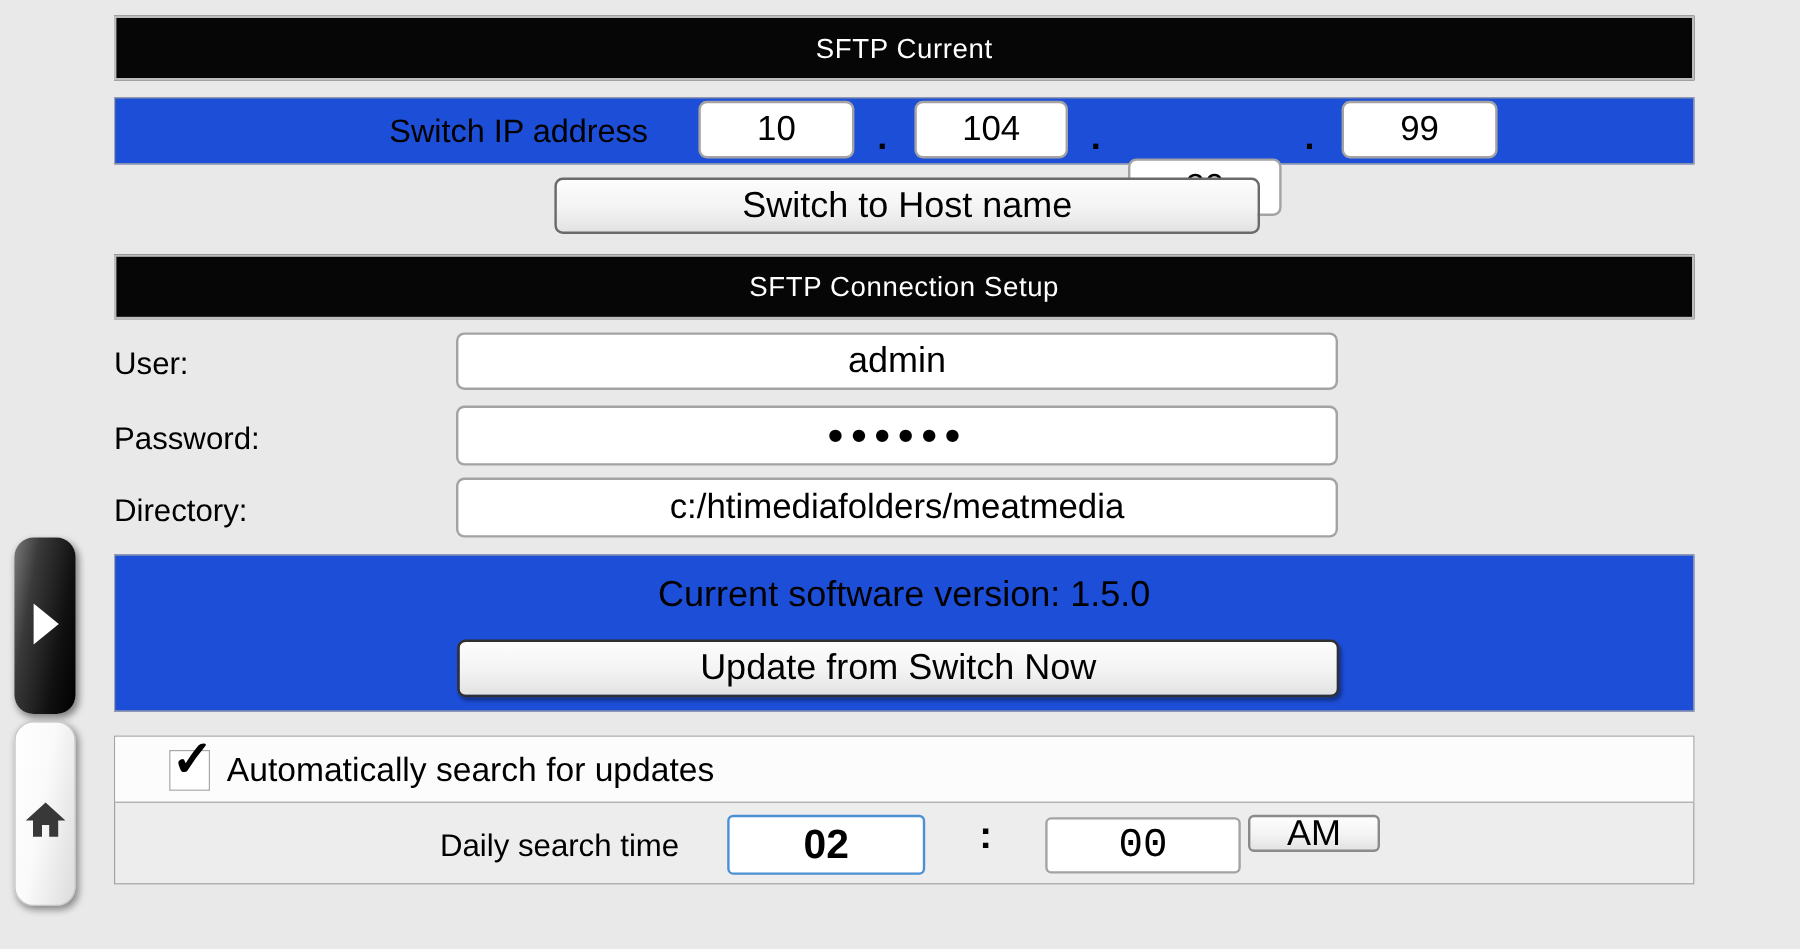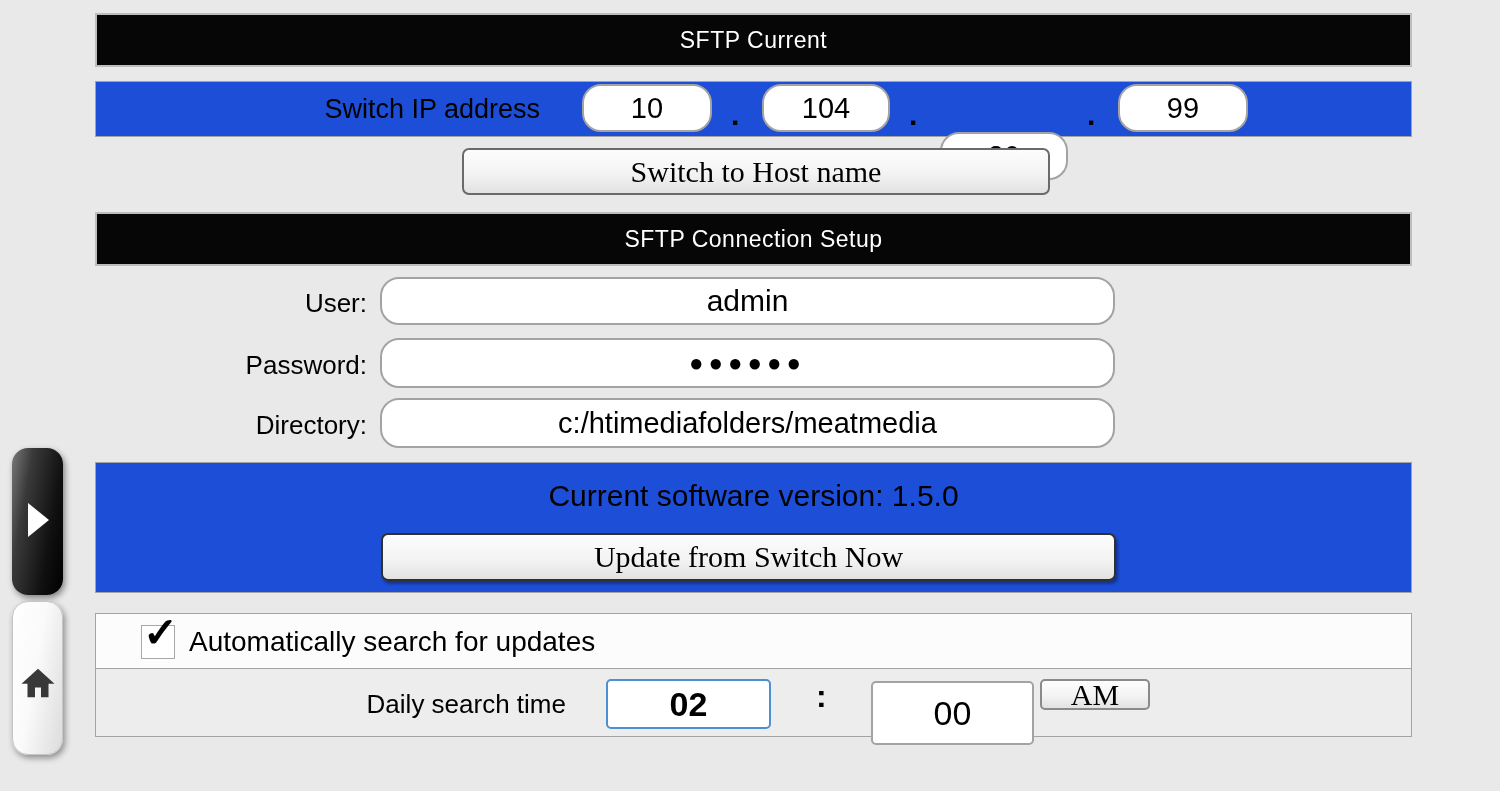--- a/index.html
+++ b/index.html
@@ -26,44 +26,44 @@
   .panel {
     left:95px; width:1317px;
     background:#1d4ed8;
     border:1px solid #a3a3a3;
   }
 
   
   .fld {
     background:#fff;
     border:2px solid #a3a3a3;
-    border-radius:19px;
+    border-radius:7px;
     text-align:center;
     font-family:"Liberation Sans", sans-serif;
     color:#000;
     outline:none;
   }
 
   
   .btn {
     background:linear-gradient(to bottom,#fdfdfd 0%,#f3f3f3 55%,#e2e2e2 100%);
     border:2px solid #6a6a6a;
     border-radius:7px;
     display:flex; align-items:center; justify-content:center;
-    font-family:Liberation Serif, serif;
+    font-family:Liberation Sans, sans-serif;
     color:#000;
     cursor:pointer;
   }
 
   
   .ip-label { top:94px; left:95px; width:445px; text-align:right; font-size:27px; }
   .ip-dot { font-size:30px; font-weight:bold; top:98px; }
 
   
-  .cred-label { left:95px; width:272px; text-align:right; font-size:26px; }
+  .cred-label { left:95px; width:272px; font-size:26px; }
   .cred-input { left:380px; width:735px; }
 
   
   .row-white { background:#fcfcfc; }
 
   .checkbox {
     width:34px; height:34px;
     background:#fff;
     border:1px solid #a8a8a8;
     position:relative;
@@ -144,21 +144,21 @@
     <div class="checkbox" style="position:absolute; left:45px; top:11px;">
       <span class="mark">✓</span>
     </div>
     <div style="position:absolute; left:93px; top:12px; font-size:28px;">Automatically search for updates</div>
   </div>
 
   <div style="position:absolute; left:0; top:56px; width:100%; height:68px;">
     <div style="position:absolute; left:130px; top:19px; width:340px; text-align:right; font-size:26px;">Daily search time</div>
     <input class="fld" style="position: absolute; left: 510px; top: 9px; width: 165px; height: 50px; font-size: 34px; border: 2px solid rgb(74, 144, 210); border-radius: 5px; font-weight: bold;" value="02">
     <span style="position:absolute; left:720px; top:8px; font-size:32px; font-weight:bold;">:</span>
-    <input class="fld" style="position: absolute; left: 775px; top: 11px; width: 163px; height: 64px; font-size: 34px; border-radius: 5px;" value="00">
+    <input class="fld" style="position: absolute; left: 775px; top: 11px; width: 163px; height: 47px; font-size: 34px; border-radius: 5px; font-family: Liberation Mono, monospace;" value="00">
     <button class="btn" style="position:absolute; left:944px; top:9px; width:110px; height:31px; font-size:30px; border:2px solid #8a8a8a; border-radius:5px;">AM</button>
   </div>
 </div>
 
 <div class="abs tab-dark">
   <span class="tri"></span>
 </div>
 <div class="abs tab-light">
   <svg width="36" height="32" viewBox="0 0 24 21">
     <path d="M12 1 L1 11 H5 V20 H10 V13.5 H14 V20 H19 V11 H23 Z" fill="#383838"></path>

